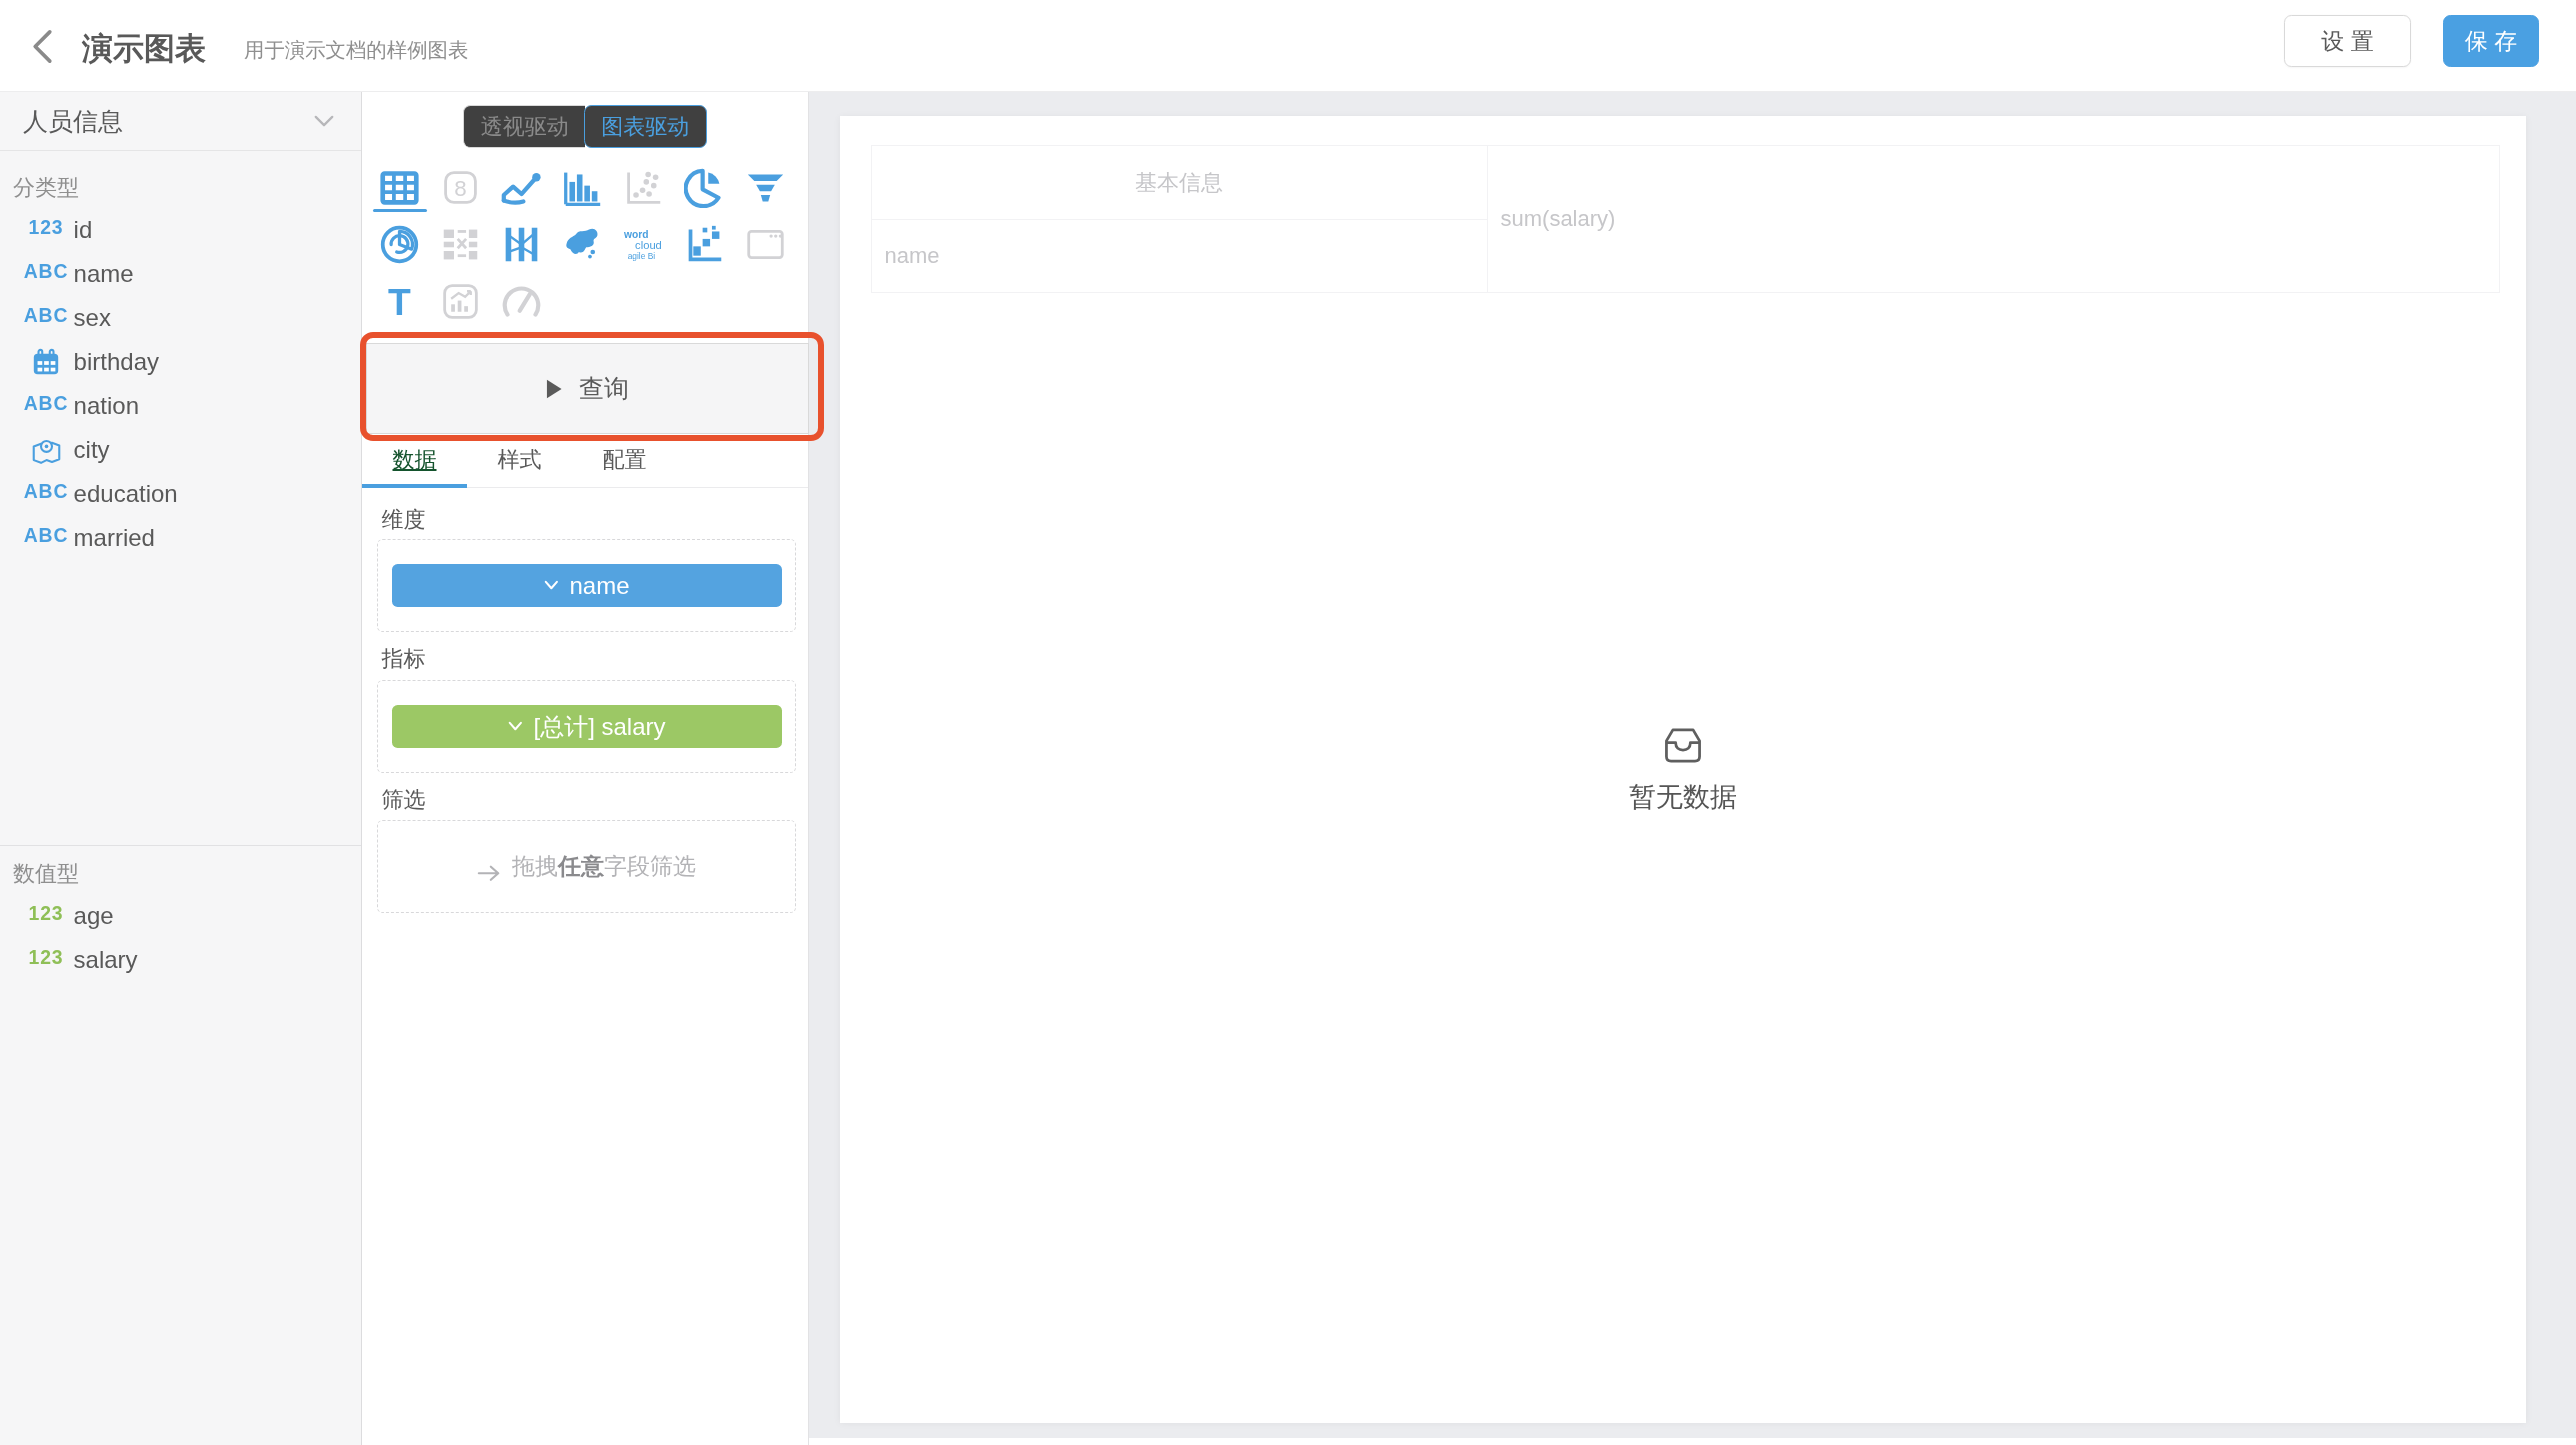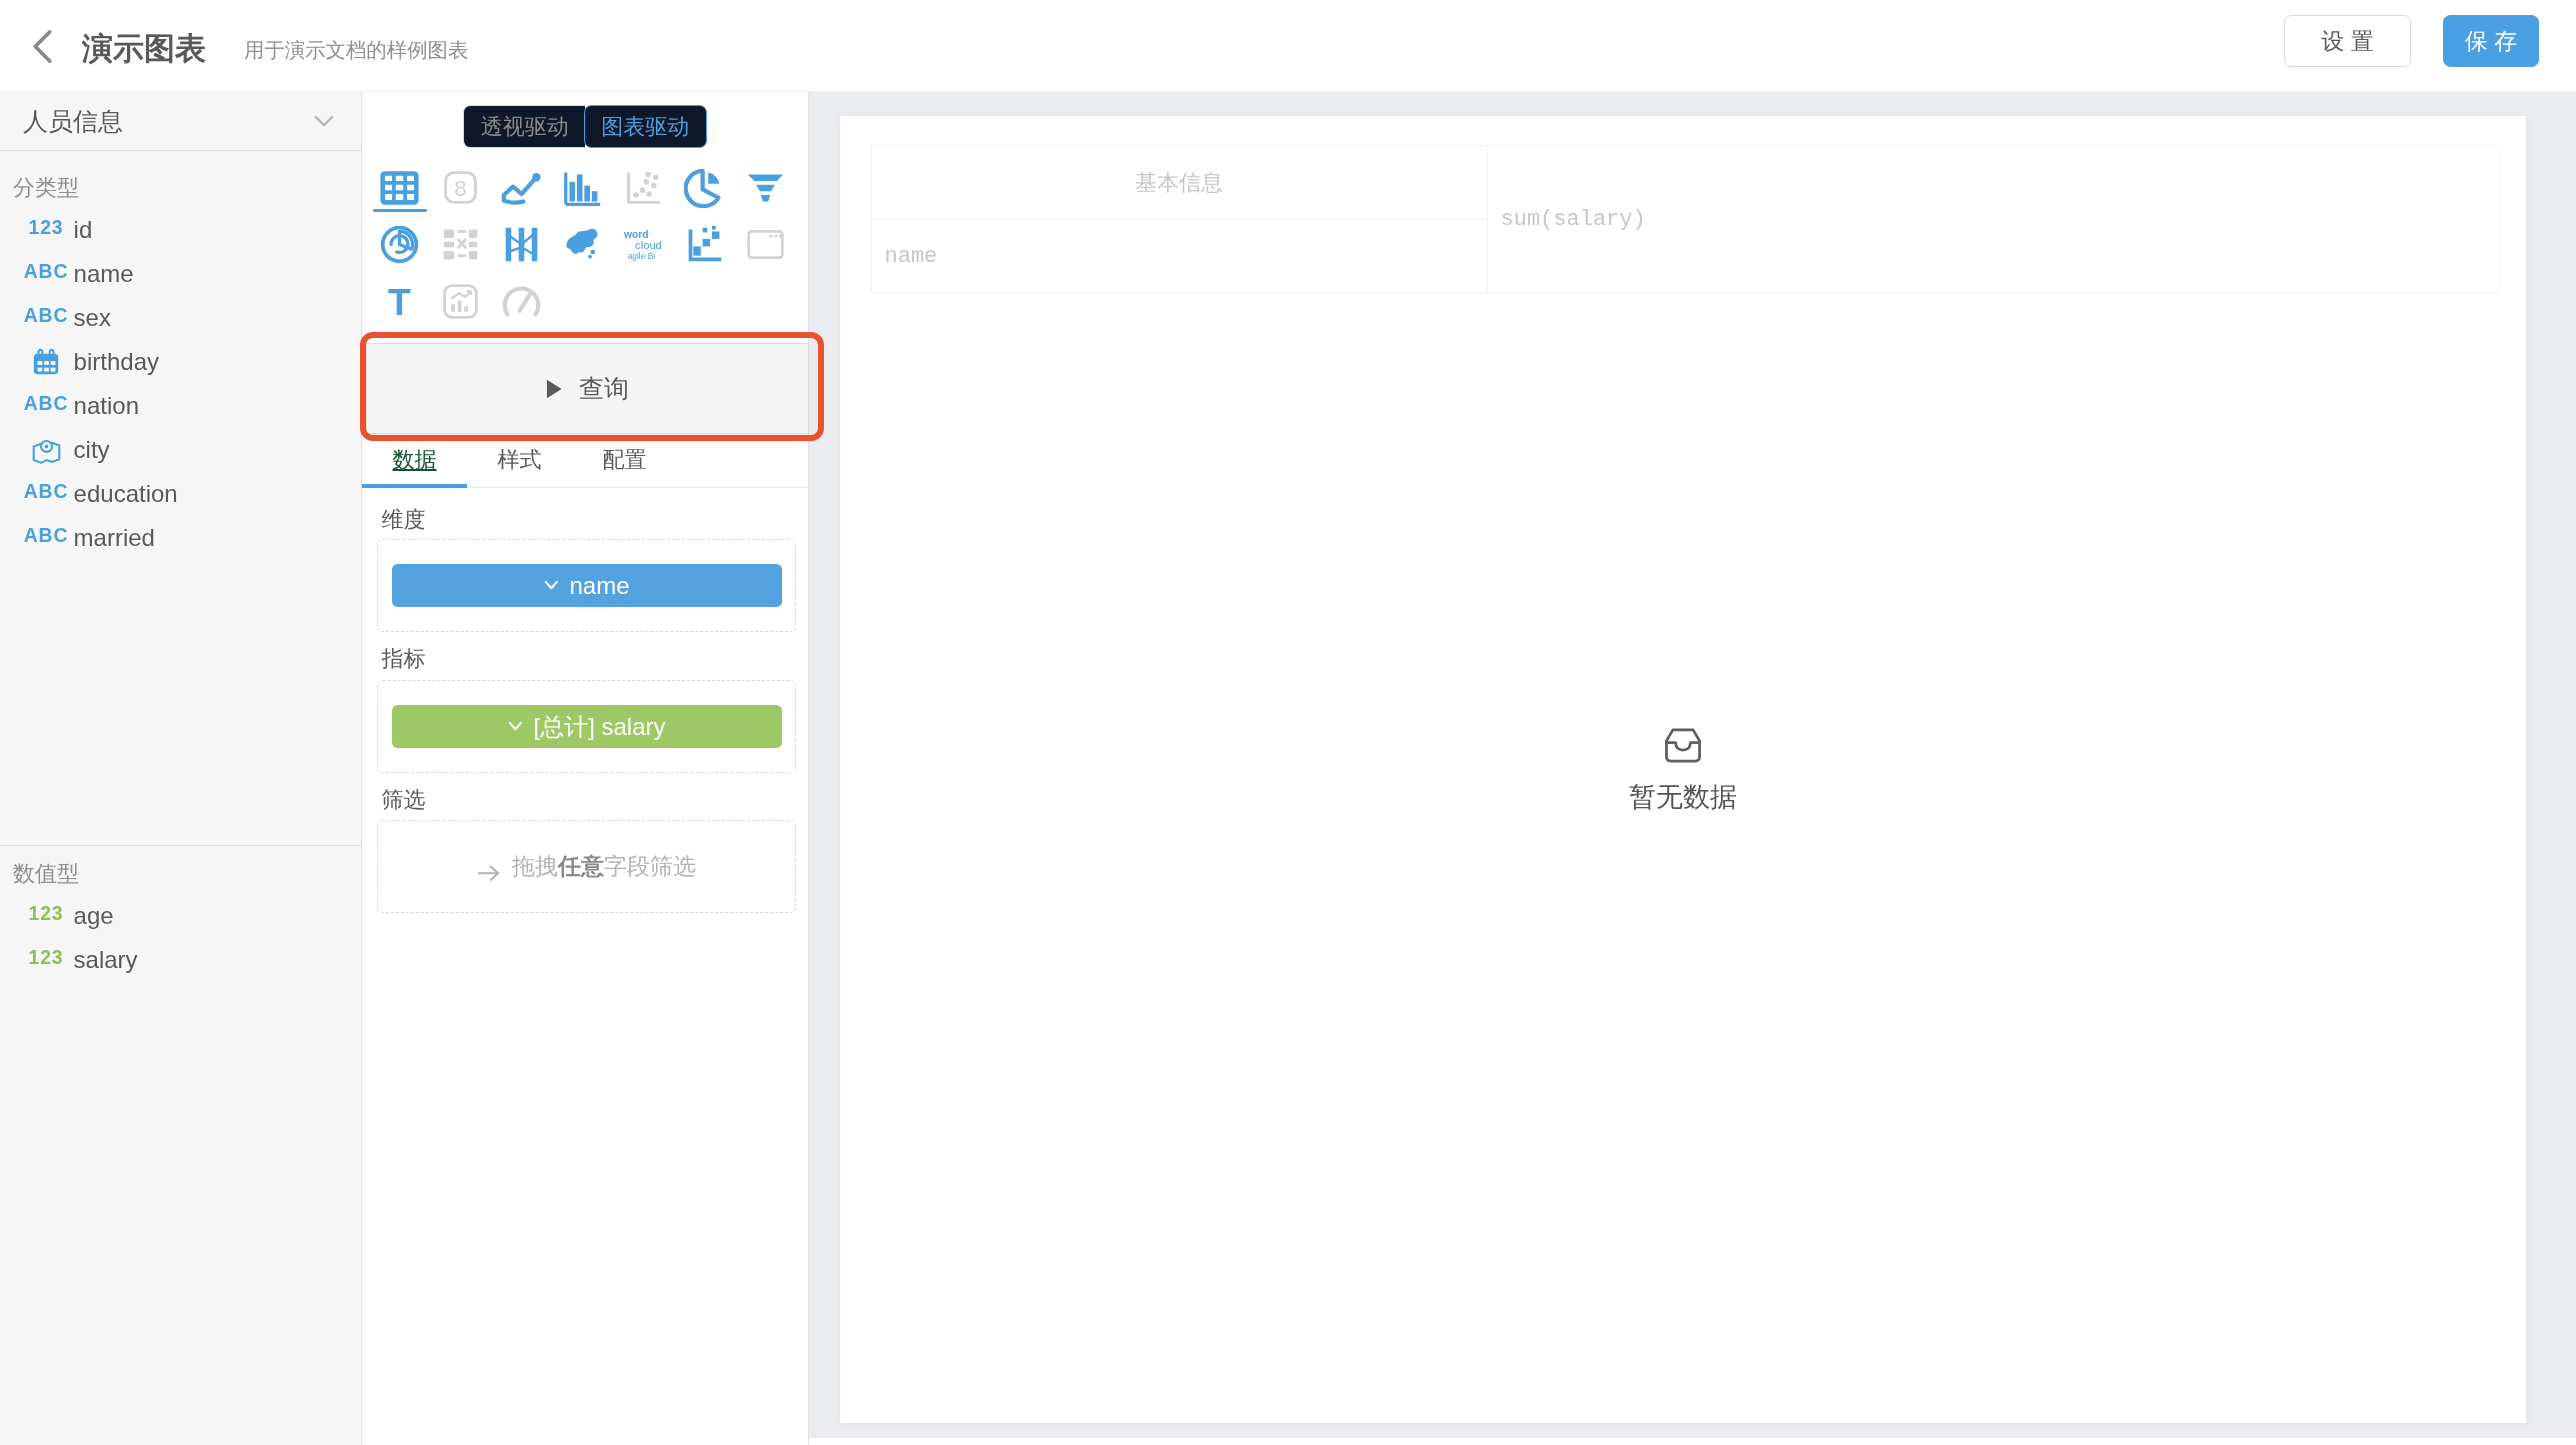--- a/index.html
+++ b/index.html
@@ -25,42 +25,42 @@
   .badge { width:46px; flex:0 0 46px; text-align:center; font-size:19.4px; font-weight:bold; letter-spacing:0.9px; }
   .badge.blue { color:#4a9fdf; }
   .badge.green { color:#8fbf57; }
   .field-ic { width:46px; flex:0 0 46px; display:flex; justify-content:center; }
   .field-label { margin-left:4.6px; font-size:24px; color:#595959; }
   .numeric { position:absolute; left:0; top:753px; width:100%; border-top:0.9px solid #e1e1e3; padding-top:1.9px; }
 
   
   .panel { position:absolute; left:362px; top:92px; width:447px; height:1354px; background:#fff; border-right:0.9px solid #e2e2e4; }
   .mode-toggle { position:absolute; left:0; top:13px; width:100%; display:flex; justify-content:center; }
-  .mode { height:43px; padding:0 16.7px; display:flex; align-items:center; font-size:22px; background:#0f172a; cursor:pointer; }
+  .mode { height:43px; padding:0 16.7px; display:flex; align-items:center; font-size:22px; background:#404040; cursor:pointer; }
   .mode.off { border:0.9px solid #d9d9d9; border-right:none; border-radius:7.4px 0 0 7.4px; color:#8a8a8a; }
   .mode.on { border:1.9px solid #4a9fdf; border-radius:7.4px; color:#4a9fdf; margin-left:-1.9px; }
   .type-grid { position:absolute; left:7.4px; top:67px; width:427px; display:flex; flex-wrap:wrap; }
   .cell { position:relative; width:61px; height:57px; display:flex; align-items:center; justify-content:center; cursor:pointer; }
   .cell.active::after { content:""; position:absolute; left:3.7px; right:3.7px; bottom:3.7px; height:3.7px; background:#4a9fdf; border-radius:1.9px; }
   .annotation { position:absolute; left:-1.9px; top:240px; width:464px; height:109px; border:6.5px solid #e8512d; border-radius:13px; z-index:6; pointer-events:none; }
   .query { position:absolute; left:3.7px; top:251px; width:443px; height:91px; background:#f5f5f6; border:0.9px solid #d9d9d9; display:flex; align-items:center; justify-content:center; gap:15px; font-size:25px; color:#595959; font-family:"Liberation Sans", sans-serif; cursor:pointer; z-index:5; }
   .tabs { position:absolute; left:0; top:346px; width:100%; height:50px; display:flex; border-bottom:0.9px solid #ebebed; }
   .tab { position:relative; width:105px; text-align:center; font-size:22px; color:#5a5a5a; line-height:43px; cursor:pointer; }
   .tab.active { color:#14532d;text-decoration:underline; }
   .tab.active::after { content:""; position:absolute; left:0; right:0; bottom:-0.9px; height:3.7px; background:#4a9fdf; }
   .cfg-label { position:absolute; left:19.4px; font-size:22px; font-weight:500; color:#595959; }
   .dropzone { position:absolute; left:15px; width:419px; height:93px; border:1.9px dashed #d8d8da; border-radius:5.6px; display:flex; align-items:center; justify-content:center; }
   .pill { width:390px; height:43px; border-radius:5.6px; display:flex; align-items:center; justify-content:center; gap:9.3px; color:#fff; font-size:24px; cursor:pointer; }
   .pill.blue { background:#54a3e0; }
   .pill.green { background:#9cc865; }
   .filter-hint { display:flex; align-items:flex-end; gap:11px; font-size:23px; color:#b3b3b6; }
   .filter-hint b { color:#8a8a8d; font-weight:bold; }
 
   
-  .canvas { position:absolute; left:809px; top:92px; width:1767px; height:1346px; background:#ebecef;font-family:Liberation Mono, monospace; }
+  .canvas { position:absolute; left:809px; top:92px; width:1767px; height:1346px; background:#ebecef; }
   .card { position:absolute; left:31px; top:24px; width:1686px; height:1307px; background:#fff; box-shadow:0 0.9px 7.4px rgba(30,35,40,.06); }
   .preview-table { position:absolute; left:30.5px; top:29px; width:1629px; height:148px; display:grid; grid-template-columns:616px 1011px; grid-template-rows:74px 72px; border:1.9px solid #f2f2f4; font-size:22px; color:#c6c6c9; }
   .pt-group { grid-column:1; grid-row:1; border-right:1.9px solid #f2f2f4; border-bottom:1.9px solid #f2f2f4; display:flex; align-items:center; justify-content:center; }
   .pt-value { grid-column:2; grid-row:1 / 3; display:flex; align-items:center; padding-left:13px; }
   .pt-row { grid-column:1; grid-row:2; border-right:1.9px solid #f2f2f4; display:flex; align-items:center; padding-left:13px; }
   .empty { position:absolute; left:0; top:0; width:100%; height:100%; display:flex; flex-direction:column; align-items:center; justify-content:center; gap:13px; }
   .empty .txt { font-size:27px; color:#555; }
 </style>
 </head>
 <body>

